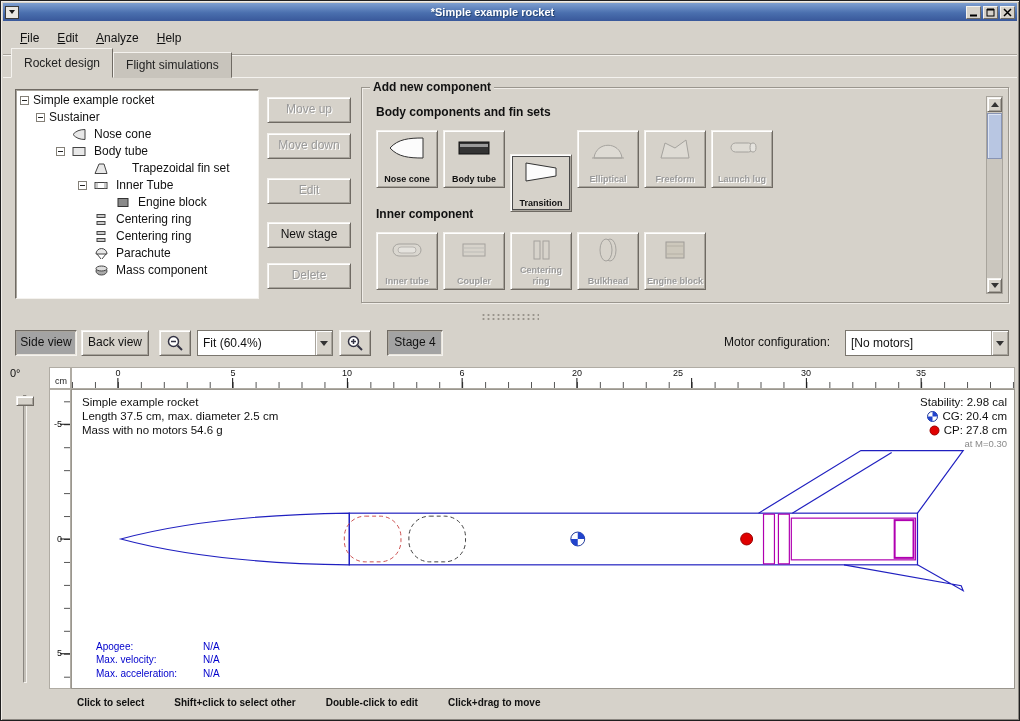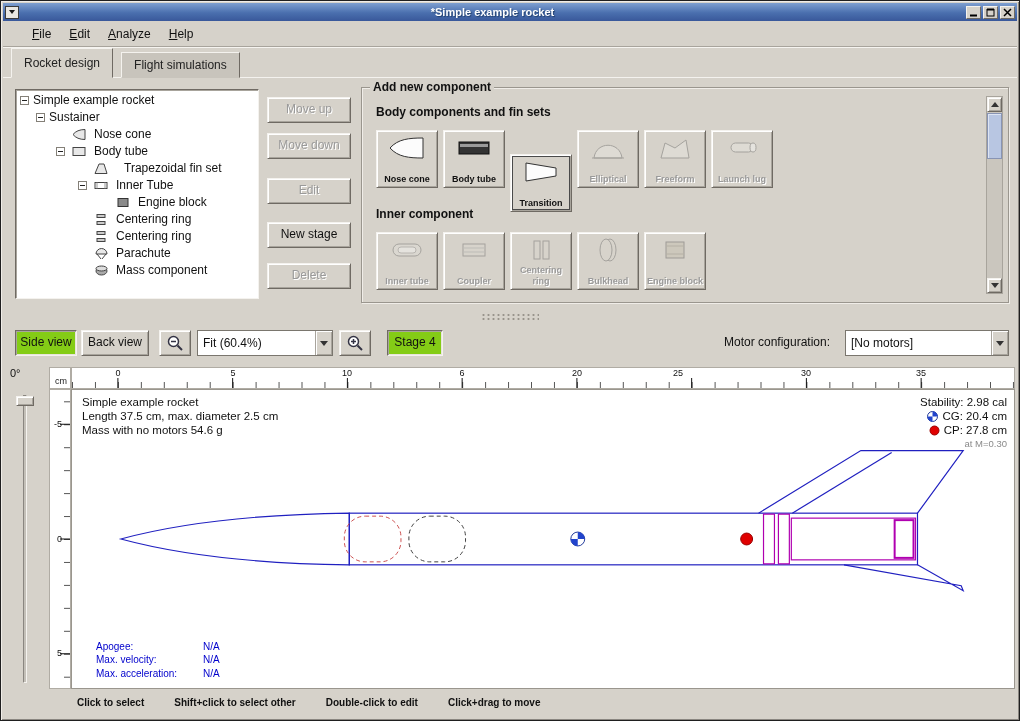--- a/index.html
+++ b/index.html
@@ -18,47 +18,47 @@
     display:flex; align-items:center; justify-content:center; }
   .win-menu-glyph { width:0; height:0; border-left:3px solid transparent; border-right:3px solid transparent; border-top:4px solid #1a1a1a; }
   .title-text { flex:1; text-align:center; color:#fff; font-size:11px; font-weight:bold;
     text-shadow:1px 1px 1px #22406e; white-space:nowrap; overflow:hidden; }
   .win-btns { display:flex; gap:2px; }
   .win-btn { width:15px; height:13px; background:#d6d2ca;
     border:1px solid; border-color:#f4f2ee #6f6a63 #6f6a63 #f4f2ee;
     display:flex; align-items:center; justify-content:center; }
 
   
-  .menubar { position:absolute; top:20px; left:2px; right:2px; height:26px;
-    display:flex; align-items:center; padding-left:20px;
+  .menubar { position:absolute; top:20px; left:2px; right:2px; height:34px;
+    display:flex; align-items:center; padding-left:8px;
     border-bottom:1px solid #a8a49c; box-shadow:0 1px 0 #f6f4f0; }
   .menu-item { display:inline-block; padding:4px 9px; font-size:12px; color:#111; }
   .menu-item::first-letter { text-decoration:underline; }
 
   
   .tabrow { position:absolute; top:47px; left:10px; height:30px; display:flex; align-items:flex-end; z-index:3; }
   .tab { font-size:12px; padding:5px 12px; background:#c8c4bc; color:#222;
-    border:1px solid; border-color:#f4f2ee #6f6a63 transparent #f4f2ee; margin-right:8px; height:26px; }
+    border:1px solid; border-color:#f4f2ee #6f6a63 transparent #f4f2ee; margin-right:0; height:26px; }
   .tab.active { background:#d6d2ca; height:30px; padding-top:7px; z-index:4; }
   .tabline { position:absolute; top:76px; left:2px; right:2px; height:1px; background:#f4f2ee; z-index:1; }
 
   
   .tree-panel { position:absolute; left:14px; top:88px; width:244px; height:210px; background:#fff;
     border:1px solid; border-color:#6f6a63 #f4f2ee #f4f2ee #6f6a63;
     box-shadow: inset 1px 1px 0 #a8a49c; font-size:12px; padding-top:2px; overflow:hidden; }
   .tree-row { position:relative; height:17px; line-height:17px; white-space:nowrap; }
   .tree-box { position:absolute; top:4px; width:9px; height:9px; border:1px solid #848078; background:#fff; }
   .tree-box::after { content:""; position:absolute; left:1px; top:3px; width:5px; height:1px; background:#222; }
   .tree-icon { position:absolute; top:2px; width:16px; height:13px; }
   .tree-label { position:absolute; top:0; color:#111; }
 
   
   .raised { background:#d6d2ca; border:1px solid; border-color:#f4f2ee #6f6a63 #6f6a63 #f4f2ee;
     box-shadow: inset 1px 1px 0 #fff, inset -1px -1px 0 #a8a49c; }
-  .pressed { background:#84cc16; border:1px solid; border-color:#6f6a63 #f4f2ee #f4f2ee #6f6a63;
+  .pressed { background:#a3a3a3; border:1px solid; border-color:#6f6a63 #f4f2ee #f4f2ee #6f6a63;
     box-shadow: inset 1px 1px 0 #a8a49c, inset -1px -1px 0 #e8e4dc; }
   .act-btn { position:absolute; left:266px; width:84px; height:26px; font-size:12px;
     text-align:center; line-height:23px; color:#111; }
   .disabled-text { color:#9a9a9a !important; text-shadow:1px 1px 0 #fff; }
 
   
   .add-panel { position:absolute; left:360px; top:86px; width:648px; height:216px;
     border:1px solid #9a968e; box-shadow: inset 1px 1px 0 #f0ede8, 1px 1px 0 #f0ede8; }
   .group-title { position:absolute; top:-8px; left:8px; background:#d6d2ca; padding:0 3px;
     font-size:12px; font-weight:bold; color:#111; }
@@ -197,21 +197,21 @@
           </svg>
       </span>
       <span class="tree-label" style="left:78px">Body tube</span>
     </div>
     <div class="tree-row">
       <span class="tree-icon" style="left:78px">
         <svg width="15" height="13">
             <path d="M1,11.5 L5,2 L10,2 L13,11.5 Z" fill="#e8e8e8" stroke="#444"></path>
           </svg>
       </span>
-      <span class="tree-label" style="left:108px">Trapezoidal fin set</span>
+      <span class="tree-label" style="left:116px">Trapezoidal fin set</span>
     </div>
     <div class="tree-row">
       <span class="tree-box" style="left:62px"></span>
       <span class="tree-icon" style="left:78px">
         <svg width="15" height="13">
             <rect x="1" y="3.5" width="12" height="6" fill="#fff" stroke="#444"></rect>
             <line x1="3" y1="3.5" x2="3" y2="9.5" stroke="#999"></line>
             <line x1="11" y1="3.5" x2="11" y2="9.5" stroke="#999"></line>
           </svg>
       </span>

